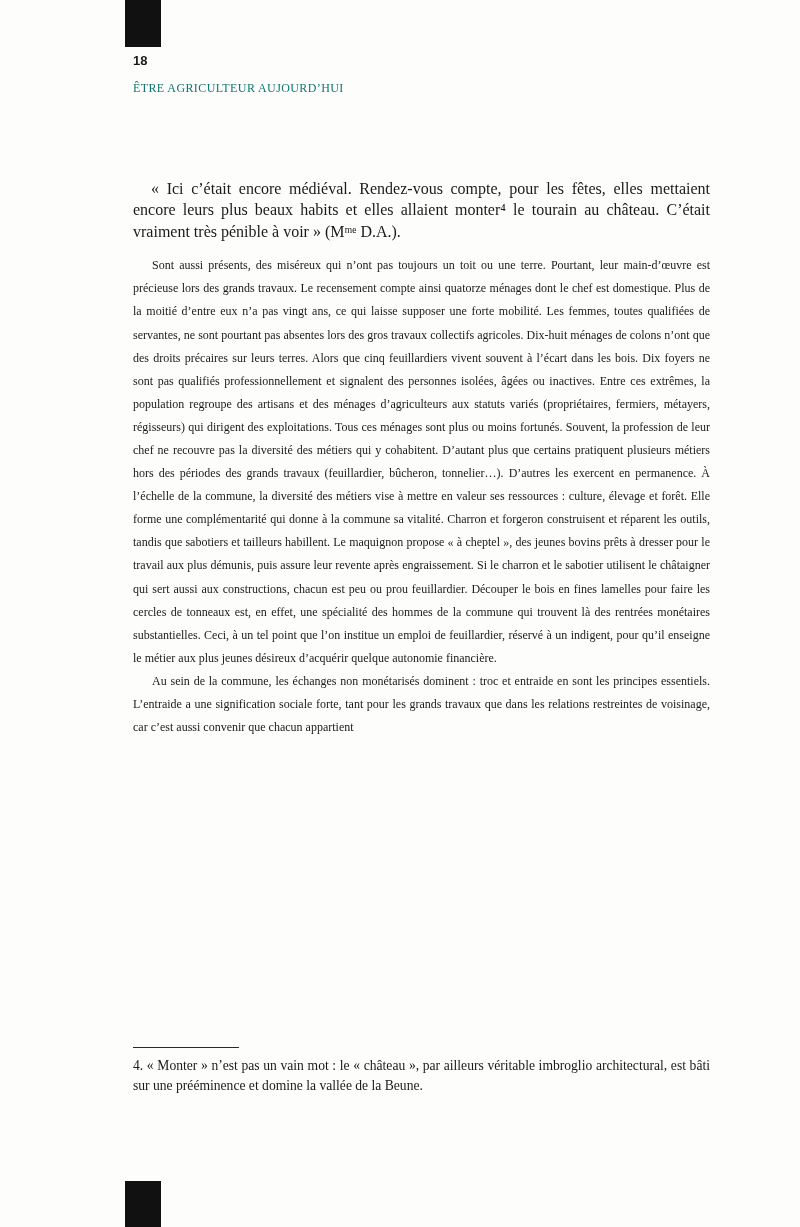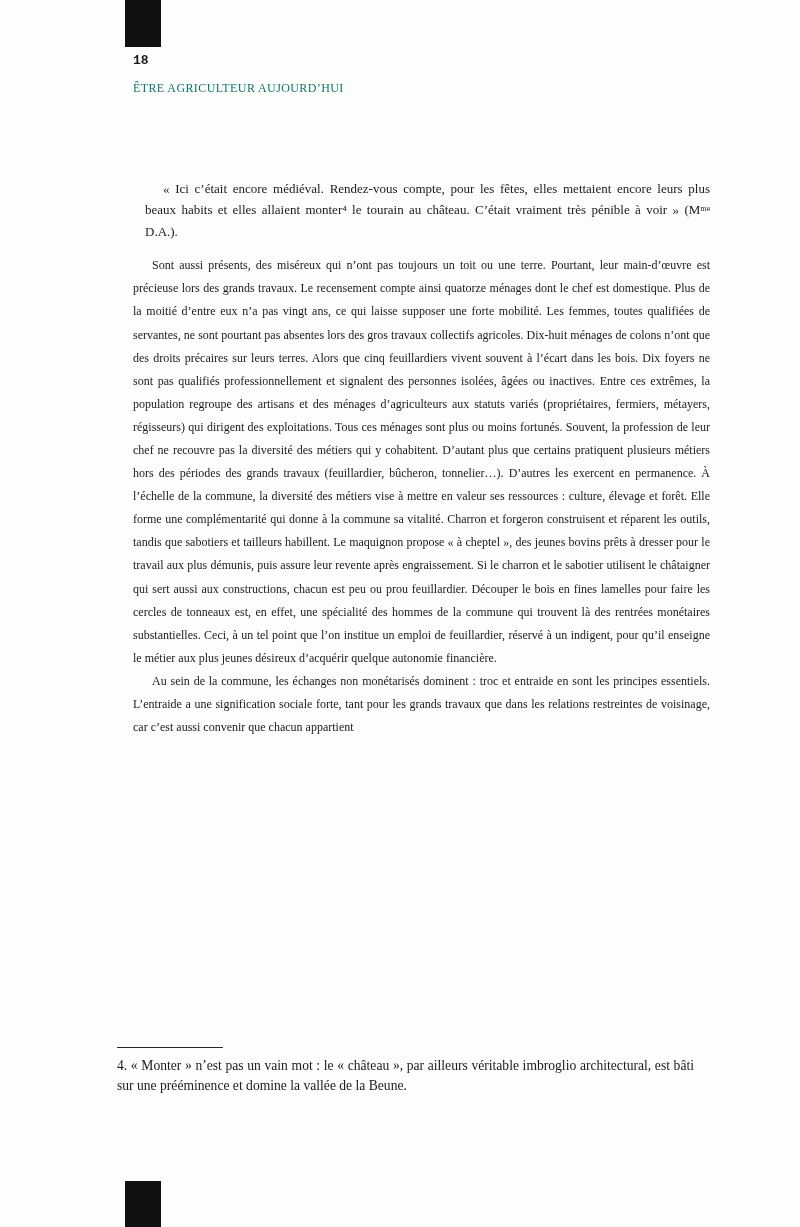--- a/index.html
+++ b/index.html
@@ -20,53 +20,53 @@
   }
   .tab-bottom {
     position: absolute;
     left: 125px; top: 1181px;
     width: 36px; height: 46px;
     background: #111111;
   }
   .page-number {
     position: absolute;
     left: 133px; top: 53px;
-    font-family: Liberation Mono, monospace;
+    font-family: Liberation Sans, sans-serif;
     font-size: 13px;
     font-weight: bold;
     color: #1a1a1a;
   }
   .running-header {
     position: absolute;
     left: 133px; top: 81px;
     font-size: 12px;
     letter-spacing: 0.4px;
     color: #0f766e;
   }
   .content {
     position: absolute;
     left: 133px; top: 178px;
     width: 577px;
     text-align: justify;
   }
   .quote {
-    font-size: 13px;
+    font-size: 16px;
     line-height: 21.4px;
     text-indent: 18px;
-    margin: 0 0 12px 12px;
+    margin: 0 0 12px 0;
   }
   .para {
     font-size: 12px;
     line-height: 23.1px;
     text-indent: 19px;
     margin: 0;
   }
   .footnotes {
     position: absolute;
-    left: 117px; top: 1047px;
+    left: 133px; top: 1047px;
     width: 577px;
   }
   .footnote-rule {
     width: 106px;
     height: 0;
     border-top: 1px solid #2a2a2a;
     margin: 0 0 8px 0;
   }
   .footnote {
     font-size: 13.6px;

